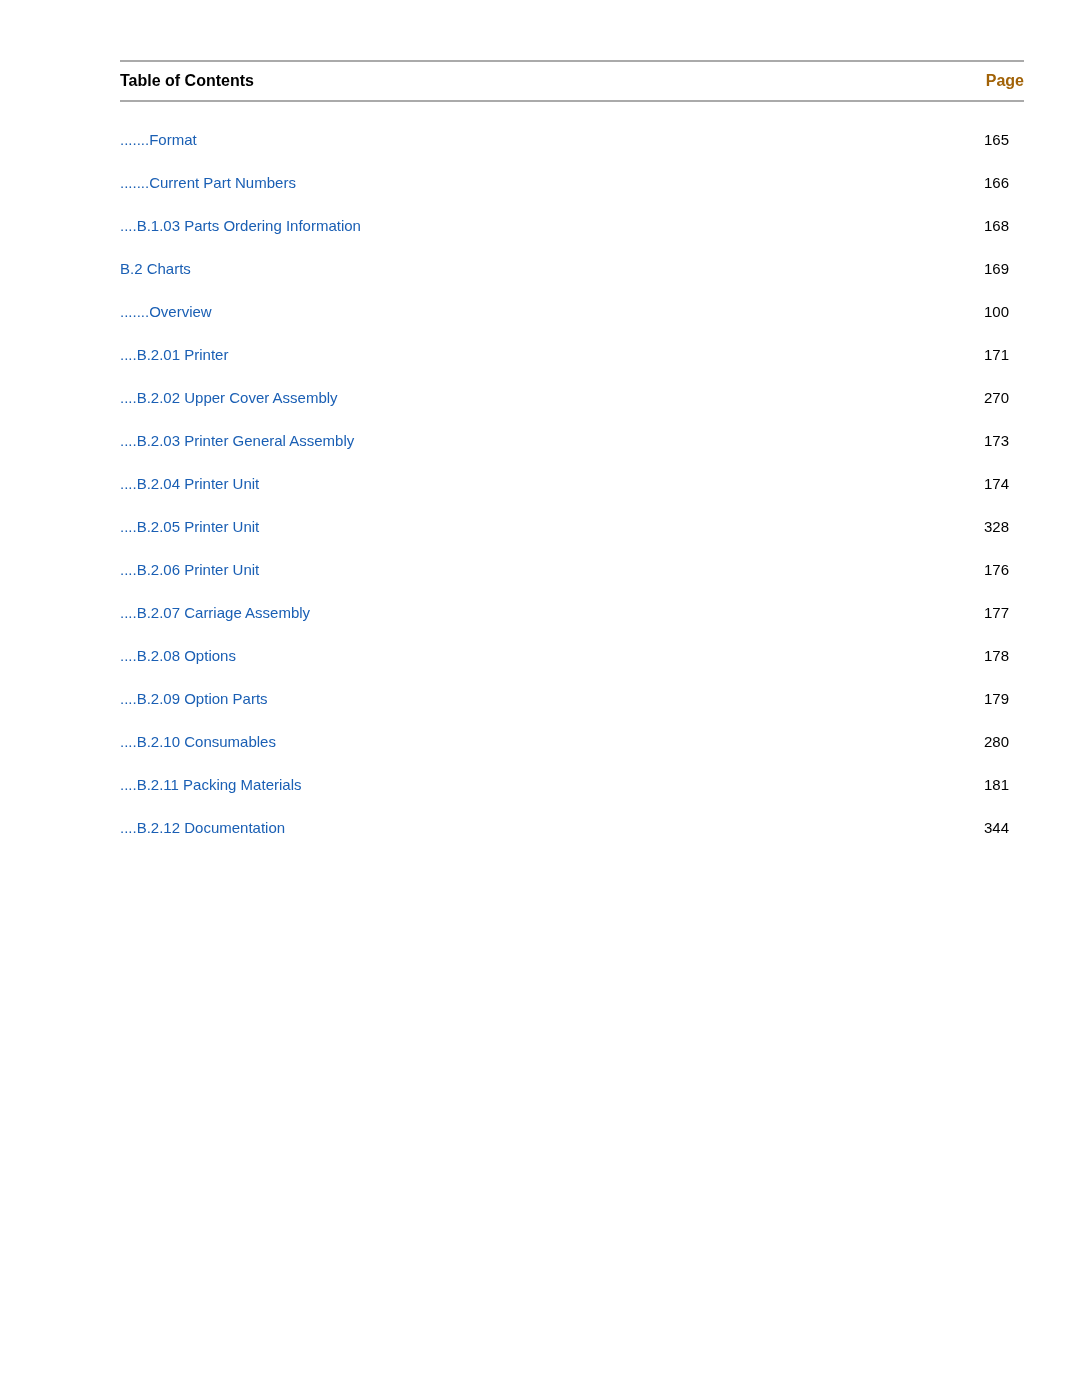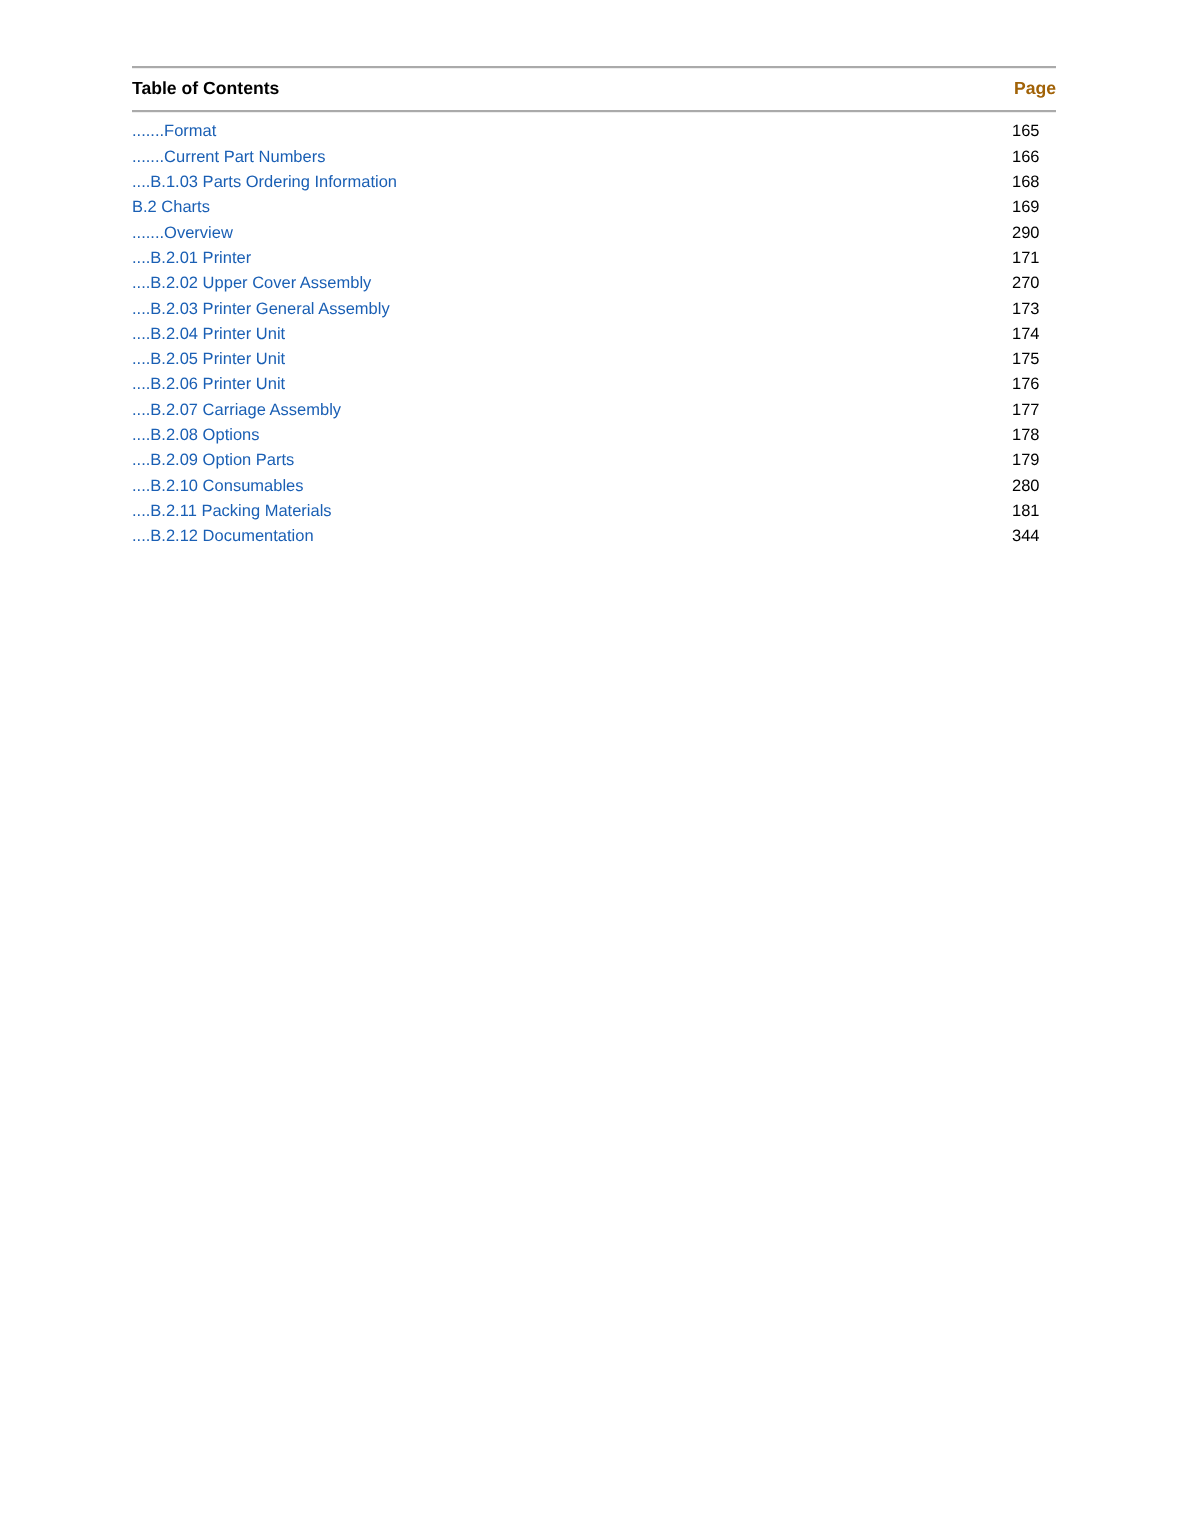--- a/index.html
+++ b/index.html
@@ -14,21 +14,21 @@
       font-size: 15px;
       color: #000000;
       width: 1080px;
       min-height: 1397px;
     }
 
     .page-container {
       width: 1080px;
       min-height: 1397px;
       background: #ffffff;
-      padding: 60px 120px 60px 120px;
+      padding: 60px 56px 60px 120px;
     }
 
     .toc-header {
       display: flex;
       justify-content: space-between;
       align-items: baseline;
       border-top: 2px solid #aaaaaa;
       border-bottom: 2px solid #aaaaaa;
       padding: 10px 0;
       margin-bottom: 4px;
@@ -54,20 +54,21 @@
       display: flex;
       justify-content: space-between;
       align-items: baseline;
       padding: 3px 0;
     }
 
     .toc-entry {
       color: #1a5fb4;
       font-size: 15px;
       text-decoration: none;
+      margin-top: 20px;
     }
 
     .toc-page-num {
       color: #000000;
       font-size: 15px;
       min-width: 40px;
       text-align: left;
     }
   </style>
 </head>
@@ -90,41 +91,41 @@
       <div class="toc-row">
         <a class="toc-entry" href="#">....B.1.03 Parts Ordering Information</a>
         <span class="toc-page-num">168</span>
       </div>
       <div class="toc-row">
         <a class="toc-entry" href="#">B.2 Charts</a>
         <span class="toc-page-num">169</span>
       </div>
       <div class="toc-row">
         <a class="toc-entry" href="#">.......Overview</a>
-        <span class="toc-page-num">290</span>
+        <span class="toc-page-num">100</span>
       </div>
       <div class="toc-row">
         <a class="toc-entry" href="#">....B.2.01 Printer</a>
         <span class="toc-page-num">171</span>
       </div>
       <div class="toc-row">
         <a class="toc-entry" href="#">....B.2.02 Upper Cover Assembly</a>
         <span class="toc-page-num">270</span>
       </div>
       <div class="toc-row">
         <a class="toc-entry" href="#">....B.2.03 Printer General Assembly</a>
         <span class="toc-page-num">173</span>
       </div>
       <div class="toc-row">
         <a class="toc-entry" href="#">....B.2.04 Printer Unit</a>
         <span class="toc-page-num">174</span>
       </div>
       <div class="toc-row">
         <a class="toc-entry" href="#">....B.2.05 Printer Unit</a>
-        <span class="toc-page-num">175</span>
+        <span class="toc-page-num">328</span>
       </div>
       <div class="toc-row">
         <a class="toc-entry" href="#">....B.2.06 Printer Unit</a>
         <span class="toc-page-num">176</span>
       </div>
       <div class="toc-row">
         <a class="toc-entry" href="#">....B.2.07 Carriage Assembly</a>
         <span class="toc-page-num">177</span>
       </div>
       <div class="toc-row">

